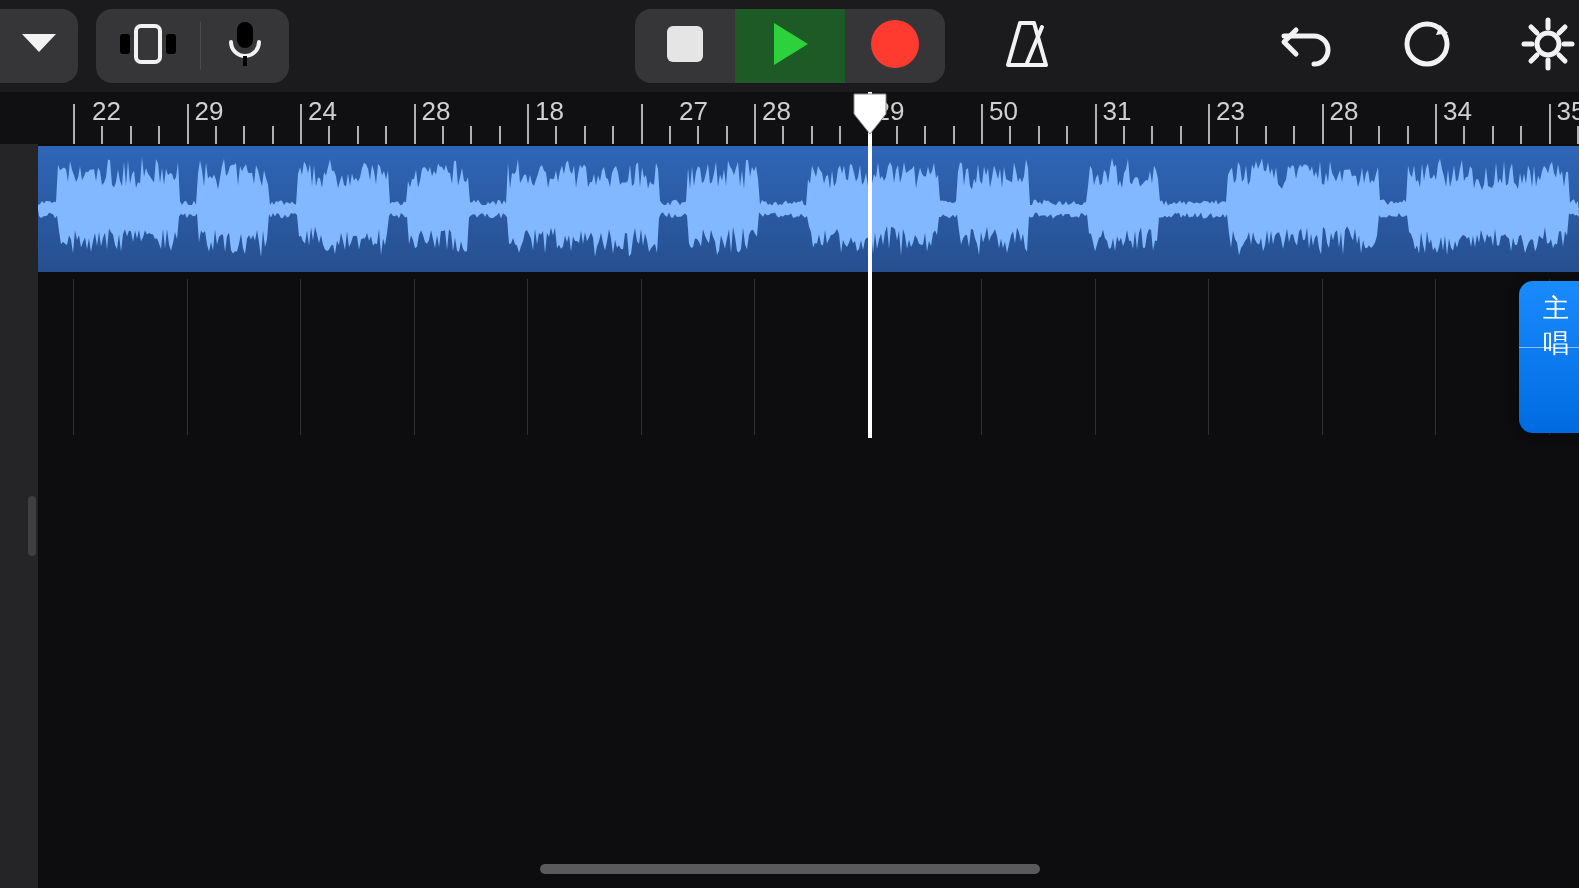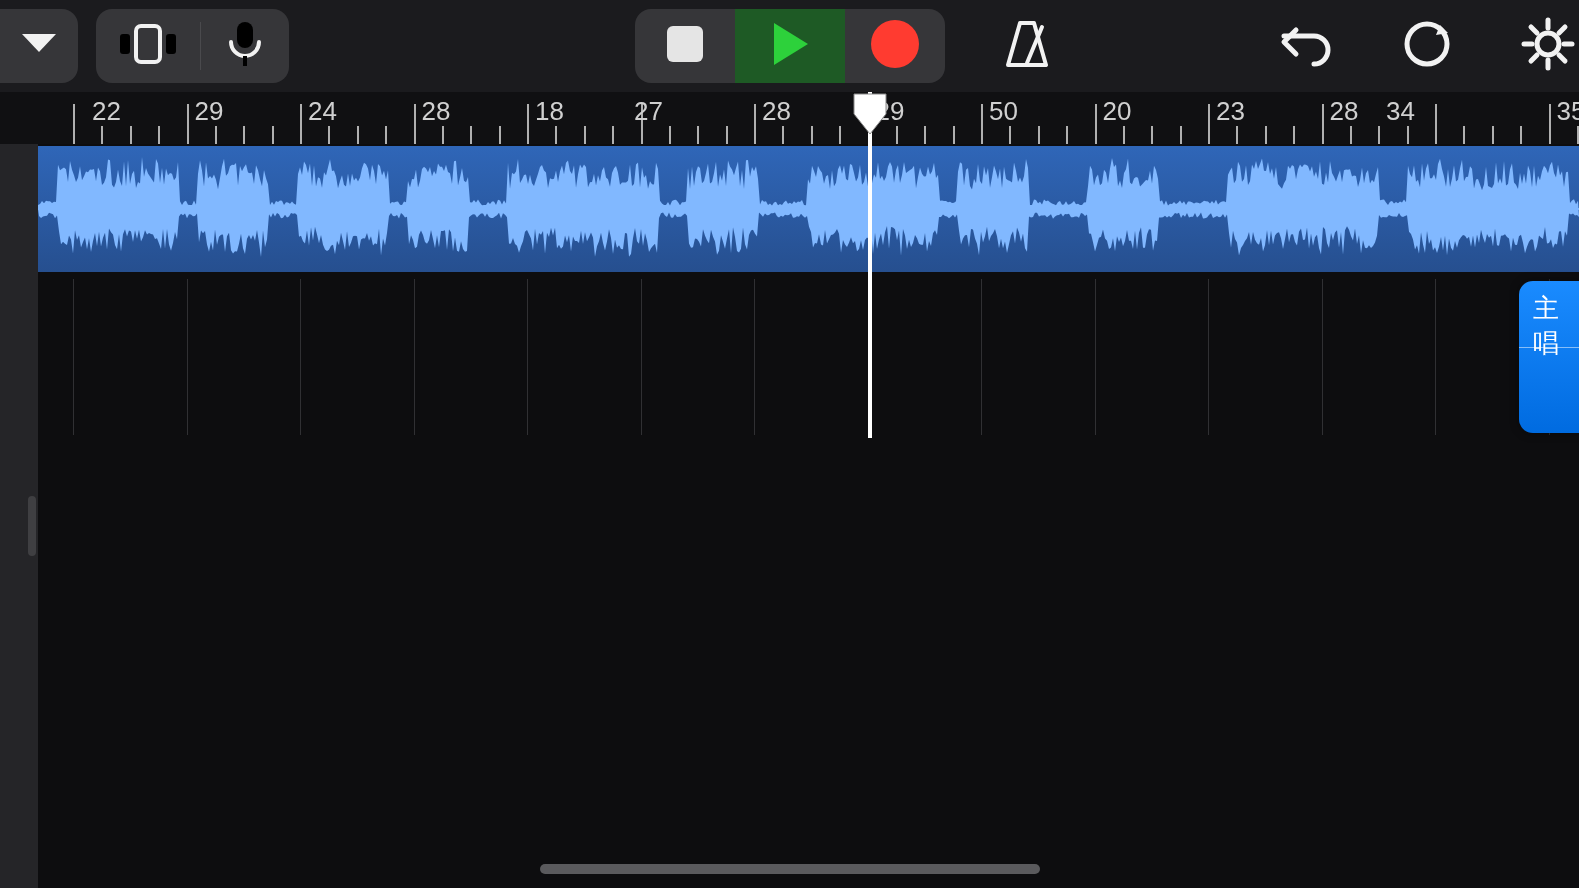--- a/index.html
+++ b/index.html
@@ -28,21 +28,21 @@
   .efx{font-size:34px;font-weight:600;color:#eee;}
 
   
   .ruler{position:absolute;left:0;right:0;top:92px;height:52px;background:var(--ruler-bg);overflow:hidden;}
   .ruler .tick{position:absolute;bottom:0;background:#b0b0b0;}
   .ruler .tick.major{width:2px;height:40px;}
   .ruler .tick.minor{width:2px;height:18px;bottom:0;}
   .ruler .lbl{position:absolute;top:4px;color:var(--ruler-fg);font-size:26px;font-weight:500;}
 
   
-  .tracks{position:absolute;left:0;right:0;top:144px;bottom:0;background:var(--track-bg);}
+  .tracks{position:absolute;left:0;right:0;top:144px;bottom:0;background:var(--track-bg);text-align:center;}
   .gutter{position:absolute;left:0;top:0;width:38px;bottom:0;background:#252528;}
   .gutter .handle{position:absolute;left:28px;top:352px;width:8px;height:60px;background:#3f3f42;border-radius:4px;}
   .trackrow{position:absolute;left:38px;right:0;height:130px;}
   .trackrow.t1{top:0;}
   .trackrow.t2{top:135px;}
   .trackrow .gridlines{position:absolute;inset:0;}
   .trackrow .gridlines div{position:absolute;top:0;bottom:0;width:1px;background:var(--grid);}
 
   
   .clip{position:absolute;top:2px;bottom:2px;border-radius:6px;background:linear-gradient(var(--clip-bg),#264f8f);overflow:hidden;}
@@ -218,28 +218,28 @@
     <div class="tick minor" style="left: 1463.38px;"></div>
     <div class="tick minor" style="left: 1491.75px;"></div>
     <div class="tick minor" style="left: 1520.12px;"></div>
     <div class="tick major" style="left: 1548.5px;"></div>
     <div class="tick minor" style="left: 1576.88px;"></div>
     <div class="lbl" style="left: 92px;">22</div>
     <div class="lbl" style="left: 194.5px;">29</div>
     <div class="lbl" style="left: 308px;">24</div>
     <div class="lbl" style="left: 421.5px;">28</div>
     <div class="lbl" style="left: 535px;">18</div>
-    <div class="lbl" style="left: 634px; text-align: right;">27</div>
+    <div class="lbl" style="left: 679px; text-align: right;">27</div>
     <div class="lbl" style="left: 762px;">28</div>
     <div class="lbl" style="left: 875.5px;">29</div>
     <div class="lbl" style="left: 989px;">50</div>
-    <div class="lbl" style="left: 1102.5px;">20</div>
+    <div class="lbl" style="left: 1102.5px;">31</div>
     <div class="lbl" style="left: 1216px;">23</div>
     <div class="lbl" style="left: 1329.5px;">28</div>
-    <div class="lbl" style="left: 1386px; text-align: right;">34</div>
+    <div class="lbl" style="left: 1443px; text-align: right;">34</div>
     <div class="lbl" style="left: 1556.5px;">35</div>
   </div>
 
 <div class="tracks">
   <div class="gutter">
     <div class="handle"></div>
   </div>
 
   <div class="trackrow t1">
     <div class="clip" style="left:0;right:0;border-radius:0;">

